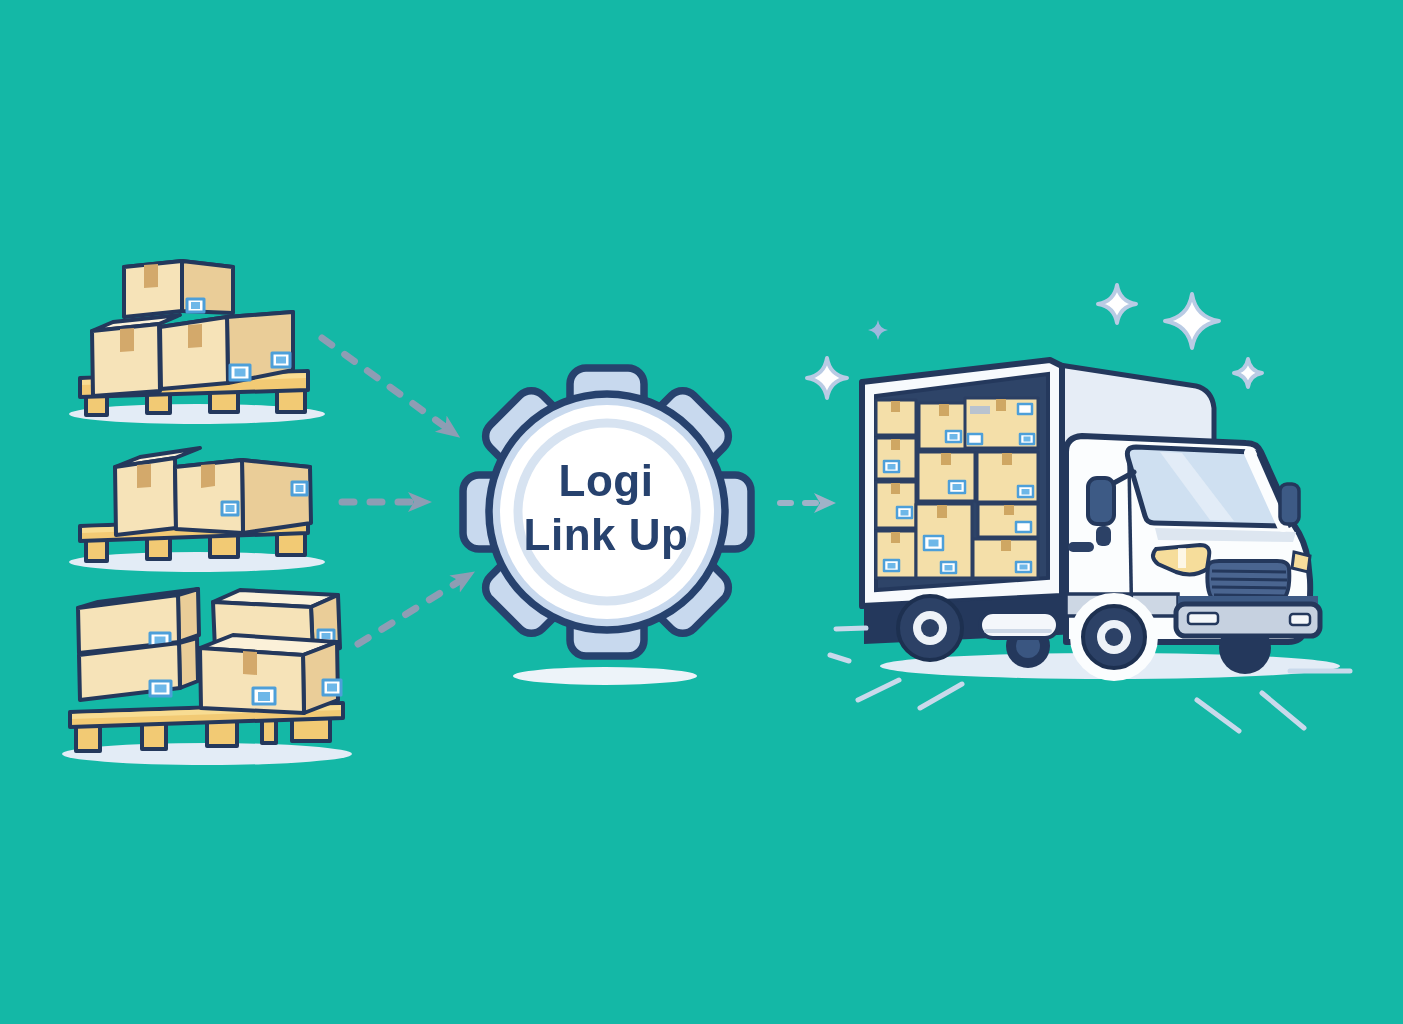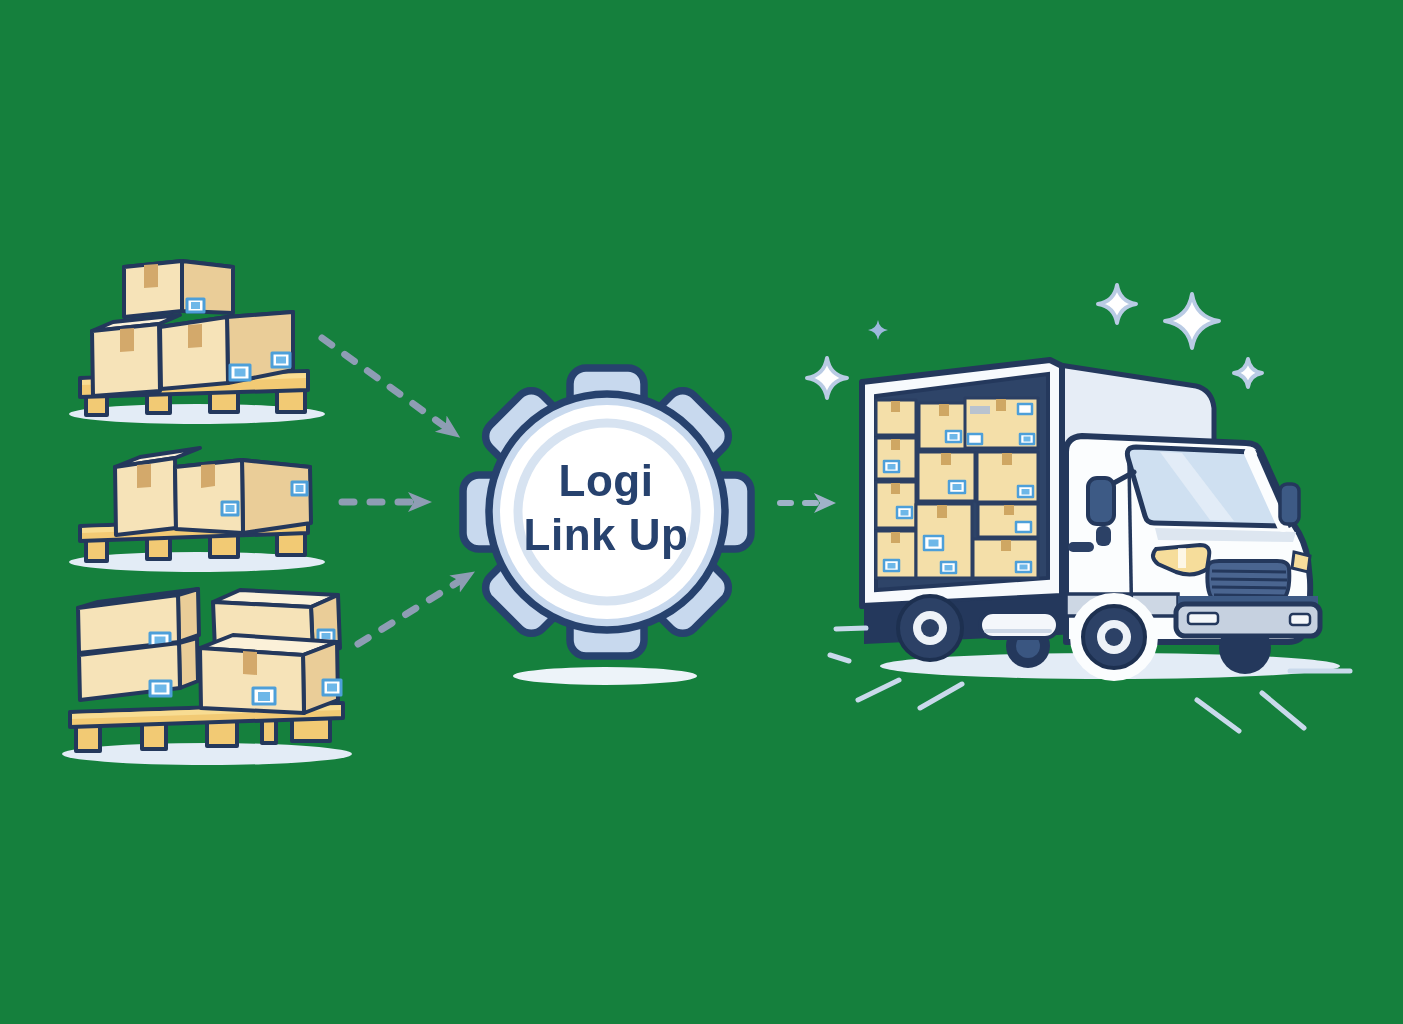--- a/index.html
+++ b/index.html
@@ -1,16 +1,16 @@
 <!DOCTYPE html>
 <html><head>
 <meta charset="utf-8">
 <style>
   html,body{margin:0;padding:0;background:#ffffff;}
-  .scene{position:relative;width:1403px;height:1024px;background:#15803d;overflow:hidden;font-family:"Liberation Sans",sans-serif;}
+  .scene{position:relative;width:1403px;height:1024px;background:#14b8a6;overflow:hidden;font-family:"Liberation Sans",sans-serif;}
   svg{display:block;}
   .oln{stroke:#24385c;stroke-linejoin:round;stroke-linecap:round;}
   .w6{stroke-width:6;} .w5{stroke-width:5;} .w4{stroke-width:4;}
   .box-front{fill:#f6e3b8;}
   .box-top{fill:#fbf1d9;}
   .box-side{fill:#eacd98;}
   .tape{fill:#d3a96b;}
   .tape-sm{fill:#cfa763;}
   .lblo{fill:#ffffff;stroke:#4d9fd9;stroke-width:3;stroke-linejoin:round;}
   .lbls{fill:#ffffff;stroke:#4d9fd9;stroke-width:2.5;stroke-linejoin:round;}

